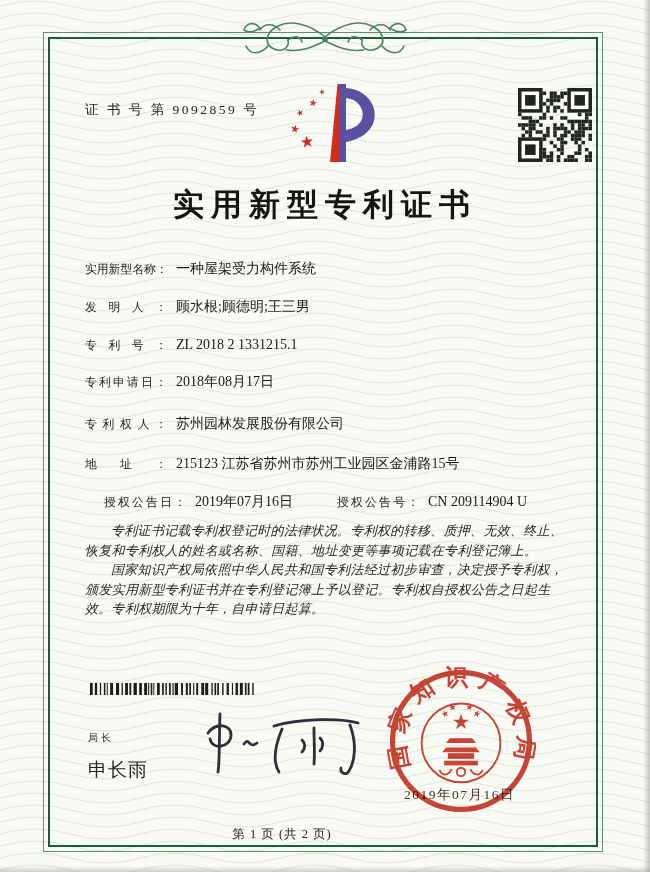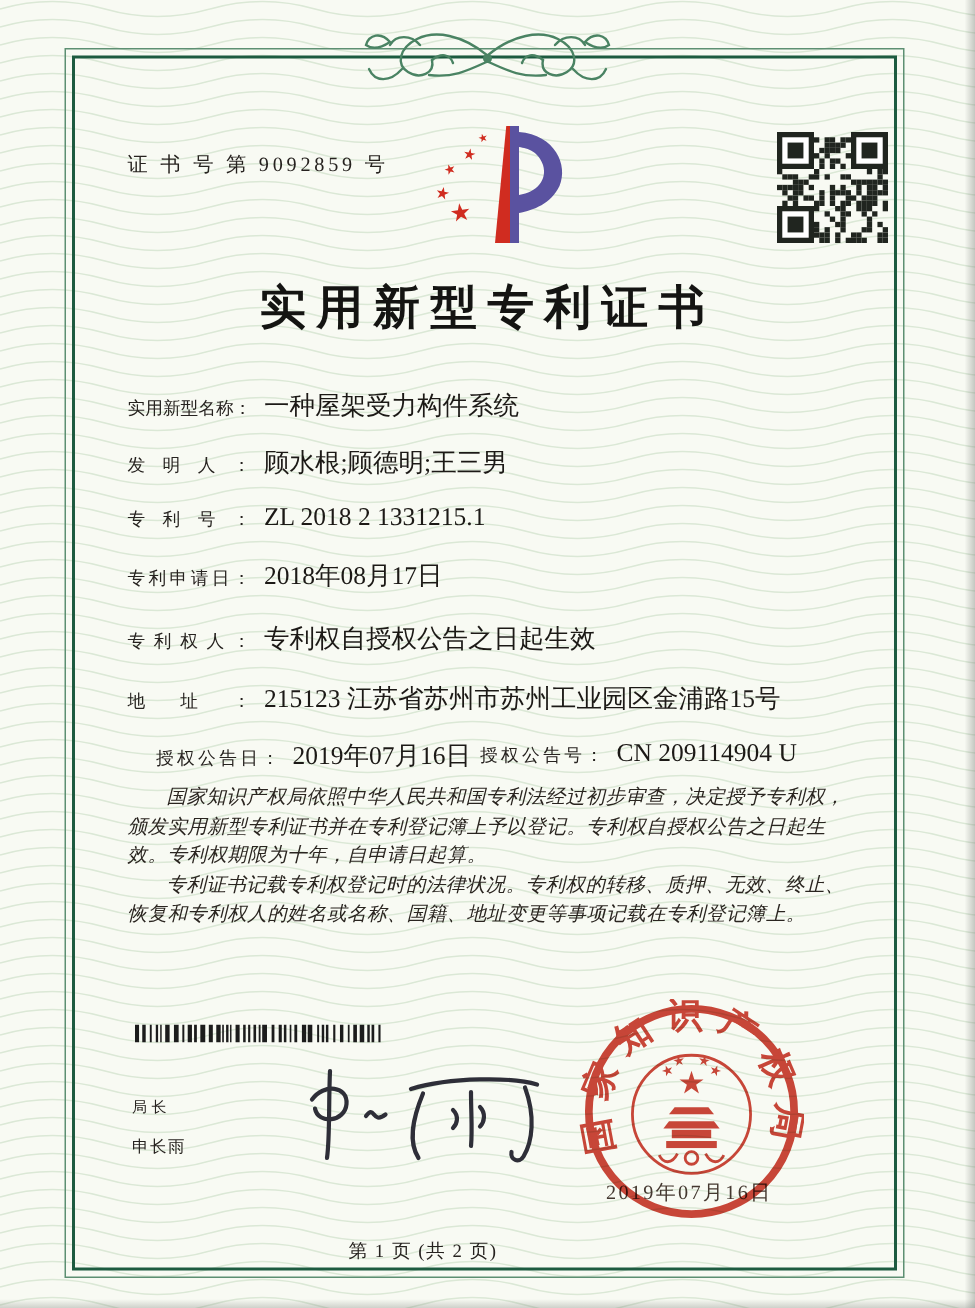--- a/index.html
+++ b/index.html
@@ -18,30 +18,30 @@
     border:2.5px solid #1d5b40;z-index:1;}
   .frame::before{content:"";position:absolute;inset:-7px;border:1px solid #5d8f72;}
   .ornament{position:absolute;left:220px;top:15px;z-index:2;}
   .cert-no{position:absolute;left:85px;top:82px;font-size:13.5px;letter-spacing:2.5px;z-index:3;margin-top:19px;}
   .logo{position:absolute;left:288px;top:80px;z-index:3;}
   .qr{position:absolute;left:518px;top:88px;z-index:3;}
   .title{position:absolute;left:0;top:184px;width:650px;margin:0;text-align:center;
     font-size:31px;font-weight:bold;letter-spacing:7px;color:#141412;z-index:3;}
   .fieldrow{position:absolute;left:85px;white-space:nowrap;z-index:3;}
   .r1{top:259px;} .r2{top:297px;} .r3{top:335px;} .r4{top:372px;}
-  .r5{top:414px;} .r6{top:454px;} .r7{top:492px;margin-left:19px;} .r7b{left:320px;top:492px;}
+  .r5{top:414px;} .r6{top:454px;} .r7{top:492px;margin-left:19px;} .r7b{left:337px;top:492px;}
   .lbl{display:inline-block;width:82px;font-size:11.8px;
     text-align:justify;text-align-last:justify;vertical-align:baseline;color:#26221f;}
-  .val{font-size:17px;margin-left:9px;color:#1c1916;}
+  .val{font-size:14px;margin-left:9px;color:#1c1916;}
   .bodytext{position:absolute;left:85px;top:521px;width:482px;z-index:3;
     font-size:13px;line-height:19.5px;letter-spacing:.3px;font-style:italic;color:#2a2520;}
   .bodytext p{margin:0;text-indent:2em;}
   .barcode{position:absolute;left:90px;top:683px;z-index:3;}
   .signer-title{position:absolute;left:88px;top:731px;font-size:10px;letter-spacing:3px;z-index:3;}
-  .signer-name{position:absolute;left:88px;top:757px;font-size:11px;letter-spacing:1px;z-index:3;}
+  .signer-name{position:absolute;left:88px;top:757px;font-size:19px;letter-spacing:1px;z-index:3;}
   .signature{position:absolute;left:202px;top:706px;z-index:3;}
   .seal{position:absolute;left:386px;top:666px;z-index:5;mix-blend-mode:multiply;opacity:.93;}
   .seal-date{position:absolute;left:404px;top:786px;font-size:13.5px;letter-spacing:1.5px;
     color:#443830;z-index:4;}
   .footer{position:absolute;left:0;top:826px;width:564px;text-align:center;
     font-size:12.5px;letter-spacing:1px;z-index:3;}
 </style>
 </head>
 <body>
 
@@ -247,35 +247,35 @@
 <div class="fieldrow r2">
   <span class="lbl">发明人：</span><span class="val">顾水根;顾德明;王三男</span>
 </div>
 <div class="fieldrow r3">
   <span class="lbl">专利号：</span><span class="val">ZL 2018 2 1331215.1</span>
 </div>
 <div class="fieldrow r4">
   <span class="lbl">专利申请日：</span><span class="val">2018年08月17日</span>
 </div>
 <div class="fieldrow r5">
-  <span class="lbl">专利权人：</span><span class="val">专利权自授权公告之日起生效</span>
+  <span class="lbl">专利权人：</span><span class="val">苏州园林发展股份有限公司</span>
 </div>
 <div class="fieldrow r6">
   <span class="lbl">地址：</span><span class="val">215123 江苏省苏州市苏州工业园区金浦路15号</span>
 </div>
 <div class="fieldrow r7">
   <span class="lbl">授权公告日：</span><span class="val">2019年07月16日</span>
 </div>
 <div class="fieldrow r7b">
   <span class="lbl">授权公告号：</span><span class="val">CN 209114904 U</span>
 </div>
 
 <div class="bodytext">
+  <p>专利证书记载专利权登记时的法律状况。专利权的转移、质押、无效、终止、恢复和专利权人的姓名或名称、国籍、地址变更等事项记载在专利登记簿上。</p>
   <p>国家知识产权局依照中华人民共和国专利法经过初步审查，决定授予专利权，颁发实用新型专利证书并在专利登记簿上予以登记。专利权自授权公告之日起生效。专利权期限为十年，自申请日起算。</p>
-  <p>专利证书记载专利权登记时的法律状况。专利权的转移、质押、无效、终止、恢复和专利权人的姓名或名称、国籍、地址变更等事项记载在专利登记簿上。</p>
 </div>
 
 <svg id="barcode-svg" class="barcode" width="164" height="12">
     <rect x="0" y="0" width="2.7010376625699166" height="12" fill="#1c1c1c"></rect>
     <rect x="4.841032475159053" y="0" width="2.2928151856143097" height="12" fill="#1c1c1c"></rect>
     <rect x="9.878672280478604" y="0" width="1.267383385993253" height="12" fill="#1c1c1c"></rect>
     <rect x="13.85862405507761" y="0" width="1.536907296924343" height="12" fill="#1c1c1c"></rect>
     <rect x="16.796470759434843" y="0" width="0.9886207245702952" height="12" fill="#1c1c1c"></rect>
     <rect x="20.133609336956223" y="0" width="2.9395545488407624" height="12" fill="#1c1c1c"></rect>
     <rect x="25.966466252490164" y="0" width="3.1328770122643914" height="12" fill="#1c1c1c"></rect>

